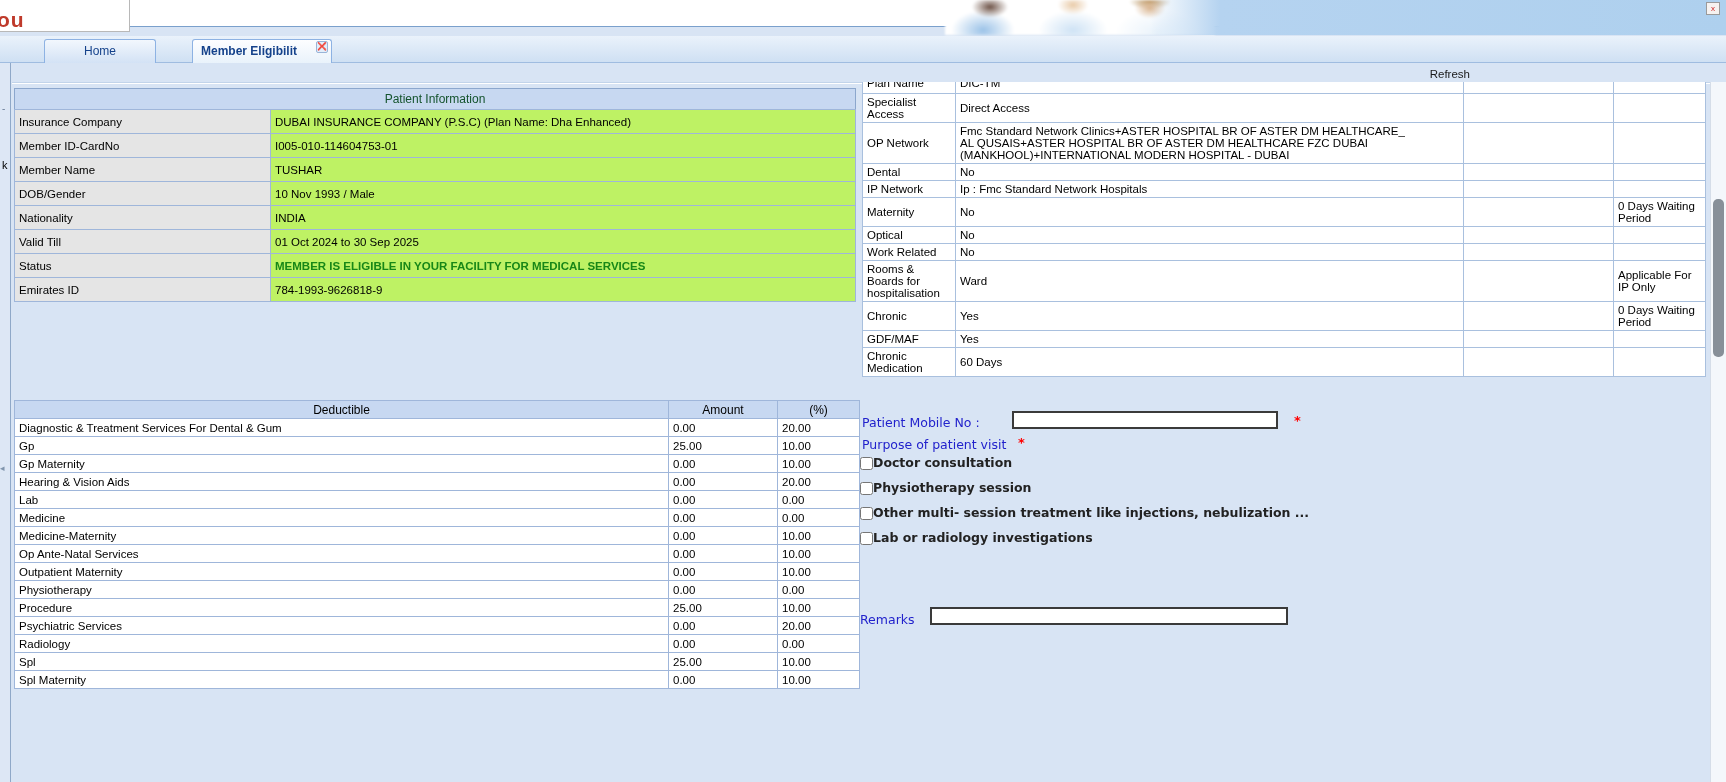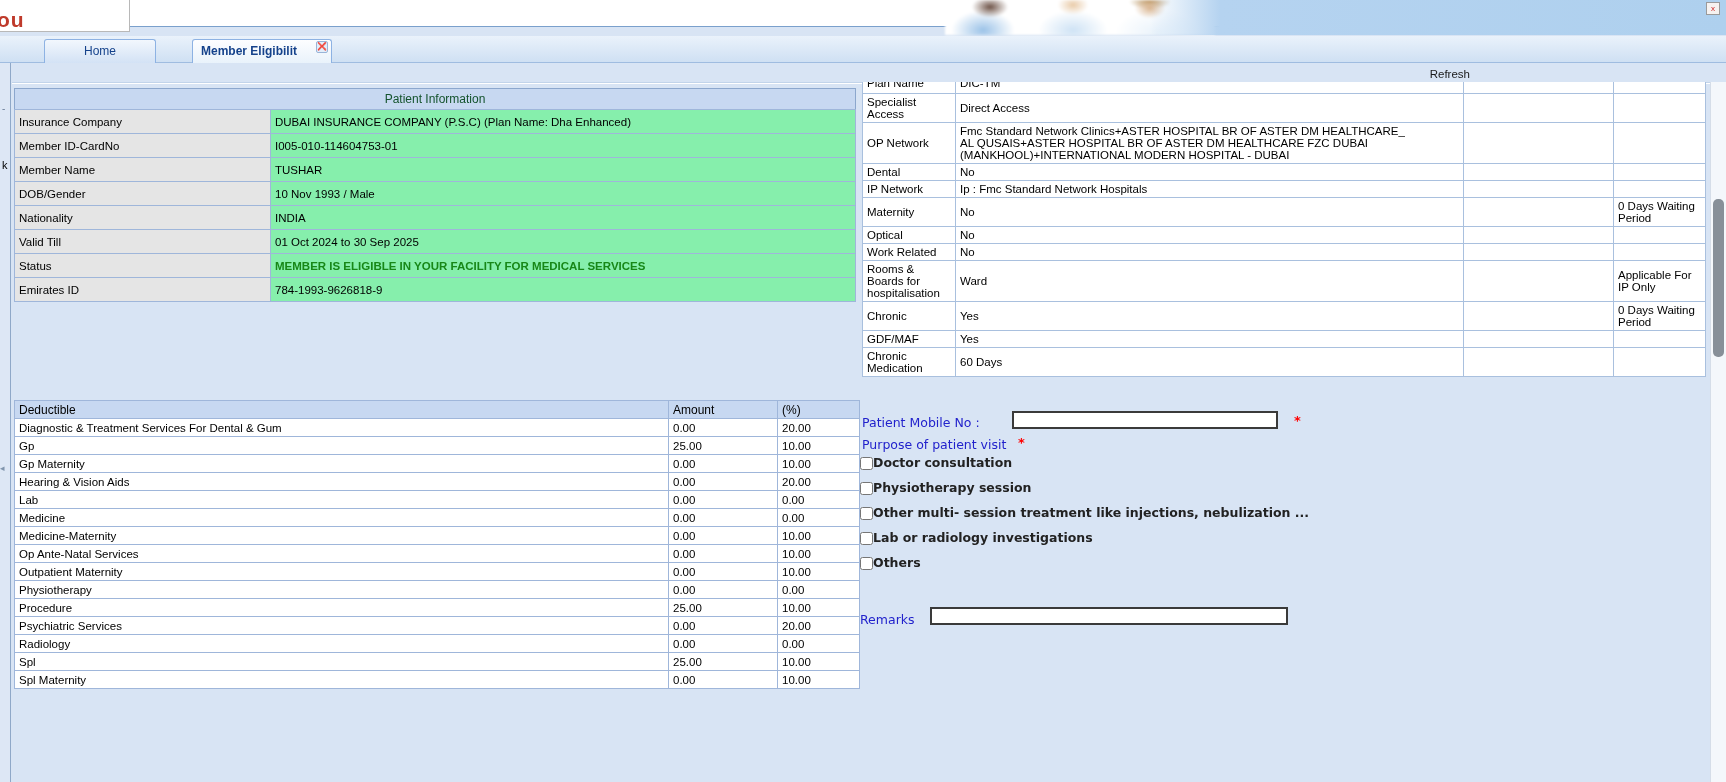--- a/index.html
+++ b/index.html
@@ -50,28 +50,28 @@
   .dtable { display:table; border-collapse:collapse; table-layout:fixed; background:#fff; }
   .drow { display:table-row; }
   .dcell { display:table-cell; border:1px solid #9fb6da; font-size:11.5px; color:#000; padding:3px 4px; vertical-align:middle; overflow:hidden; }
 
   
   .pi-wrap { position:absolute; left:14px; top:25px; width:842px; }
   .pi-title { border:1px solid #8ca7cd; border-bottom:none; background:#c7d8f1; text-align:center; font-size:12px; padding:3px 0; color:#14532d; }
   .pi-table { width:842px; border:1px solid #8ca7cd; }
   .pi-table .dcell { height:24px; }
   .pc1 { width:256px; background:#e5e5e5; }
-  .pc2 { background:#86efac; }
+  .pc2 { background:#bef264; }
   .hl-green .pc2 span { color:#178717; font-weight:bold; }
 
   
   .ded-wrap { position:absolute; left:14px; top:337px; width:846px; }
   .ded-table { width:846px; border:1px solid #8ca7cd; }
   .ded-table .dcell { height:18px; padding:1px 4px; }
-  .ded-head .dcell { background:#c7d8f1; font-size:12px; }
+  .ded-head .dcell { background:#c7d8f1; font-size:12px;text-align:center; }
   .dc1 { width:654px; } .dc2 { width:109px; } .dc3 { width:auto; }
 
   
   .ben-wrap { position:absolute; left:862px; top:19px; width:843px; }
   .ben-table { width:843px; border-collapse:collapse; }
   .ben-table .dcell { border:1px solid #a9c0de; padding:2px 4px; vertical-align:middle; }
   .bc1 { width:93px; } .bc2 { width:508px; } .bc3 { width:150px; } .bc4 { width:92px; }
   .bc2 span { display:inline-block; max-width:446px; }
   .drow.clipped .dcell { border-top:none; height:11px; padding:0 4px; }
   .drow.clipped .dcell span { display:block; margin-top:-7px; line-height:15px; }
@@ -386,24 +386,20 @@
         <label class="chk">
           <input type="checkbox" style="">
           <span>Other multi- session treatment like injections, nebulization ...</span>
         </label>
 
         <label class="chk">
           <input type="checkbox" style="">
           <span>Lab or radiology investigations</span>
         </label>
 
-        <label class="chk">
-          <input type="checkbox" style="">
-          <span>Others</span>
-        </label>
       </div>
 
 
     <span class="flabel" style="left:860px; top:549px;">Remarks</span>
     <input class="tinput" style="left: 930px; top: 544px; width: 358px;" type="text" value="">
 
     <div class="vtrack">
       <div class="vthumb"></div>
     </div>
   </div>

